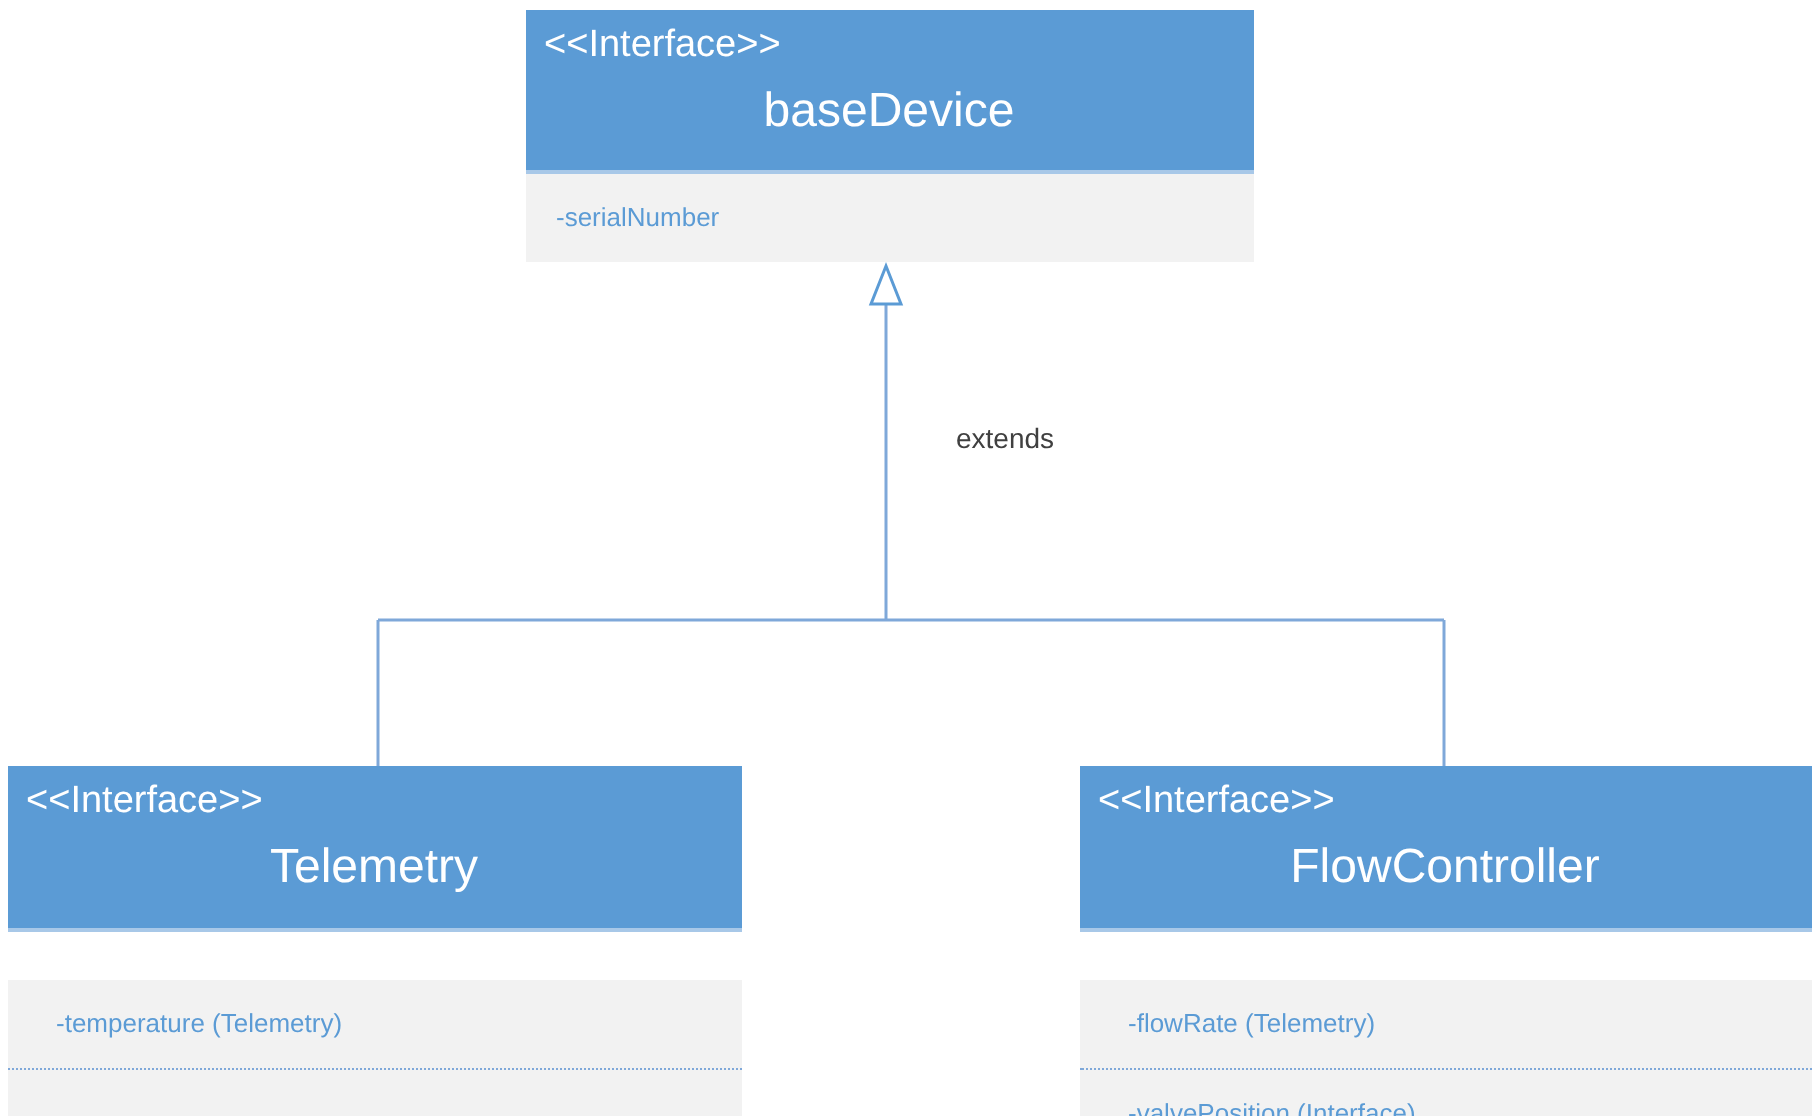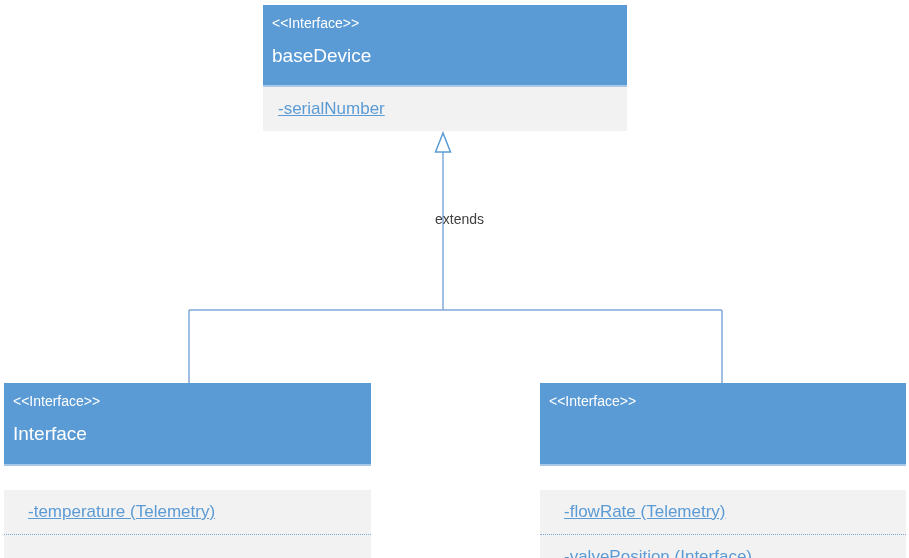--- a/index.html
+++ b/index.html
@@ -19,36 +19,36 @@
     box-sizing: border-box;
   }
   .uml-header {
     background: var(--header_bg, #5B9BD5);
     color: var(--header_text, #ffffff);
     box-sizing: border-box;
     padding: 7px 10px 0 9px;
     border-bottom: 2px solid #a8c8e8;
   }
   .uml-stereotype {
-    font-size: 14px;
+    font-size: 19px;
     line-height: 22px;
     white-space: nowrap;
   }
   .uml-name {
-    font-size: 19px;
+    font-size: 24px;
     line-height: 26px;
     margin-top: 9px;
     white-space: nowrap;
+    text-align: center;
   }
   .uml-body {
     background: var(--body_bg, #F2F2F2);
     color: var(--attr_text, #5B9BD5);
-    font-size: 17px;
+    font-size: 13px;
     box-sizing: border-box;
-    text-decoration: underline;
   }
   .attr-row {
     height: 44px;
     line-height: 44px;
     white-space: nowrap;
     overflow: hidden;
   }
   .attr-divider {
     border: none;
     border-top: 1px dotted var(--connector, #7FA8D9);
@@ -68,21 +68,21 @@
   #box-thermostat .attr-row,   #box-flowcontroller .attr-row   { padding-left: 24px; }
 
   #connector-svg {
     position: absolute;
     left: 0; top: 0;
     width: 909px; height: 558px;
     pointer-events: none;
   }
   #extends-label {
     position: absolute;
-    left: 435px;
+    left: 478px;
     top: 211px;
     font-size: 14px;
     color: var(--label_text, #404040);
     white-space: nowrap;
   }
 </style>
 </head>
 <body>
 
 <div id="canvas">
@@ -105,31 +105,32 @@
       <line x1="722" y1="310" x2="722" y2="383"></line>
     </g>
     <polygon points="443,133 450.5,152 435.5,152" fill="#ffffff" stroke="#5B9BD5" stroke-width="1.5"></polygon>
   </svg>
 
   <div id="extends-label">extends</div>
 
   <div class="uml-box" id="box-thermostat">
     <div class="uml-header">
       <div class="uml-stereotype">&lt;&lt;Interface&gt;&gt;</div>
-      <div class="uml-name">Interface</div>
+      <div class="uml-name">Telemetry</div>
     </div>
     <div class="uml-body">
       <div class="attr-row">-temperature (Telemetry)</div>
       <hr class="attr-divider">
     </div>
   </div>
 
   <div class="uml-box" id="box-flowcontroller">
     <div class="uml-header">
       <div class="uml-stereotype">&lt;&lt;Interface&gt;&gt;</div>
+      <div class="uml-name">FlowController</div>
     </div>
     <div class="uml-body">
       <div class="attr-row">-flowRate (Telemetry)</div>
       <hr class="attr-divider">
       <div class="attr-row">-valvePosition (Interface)</div>
     </div>
   </div>
 
 </div>
 

